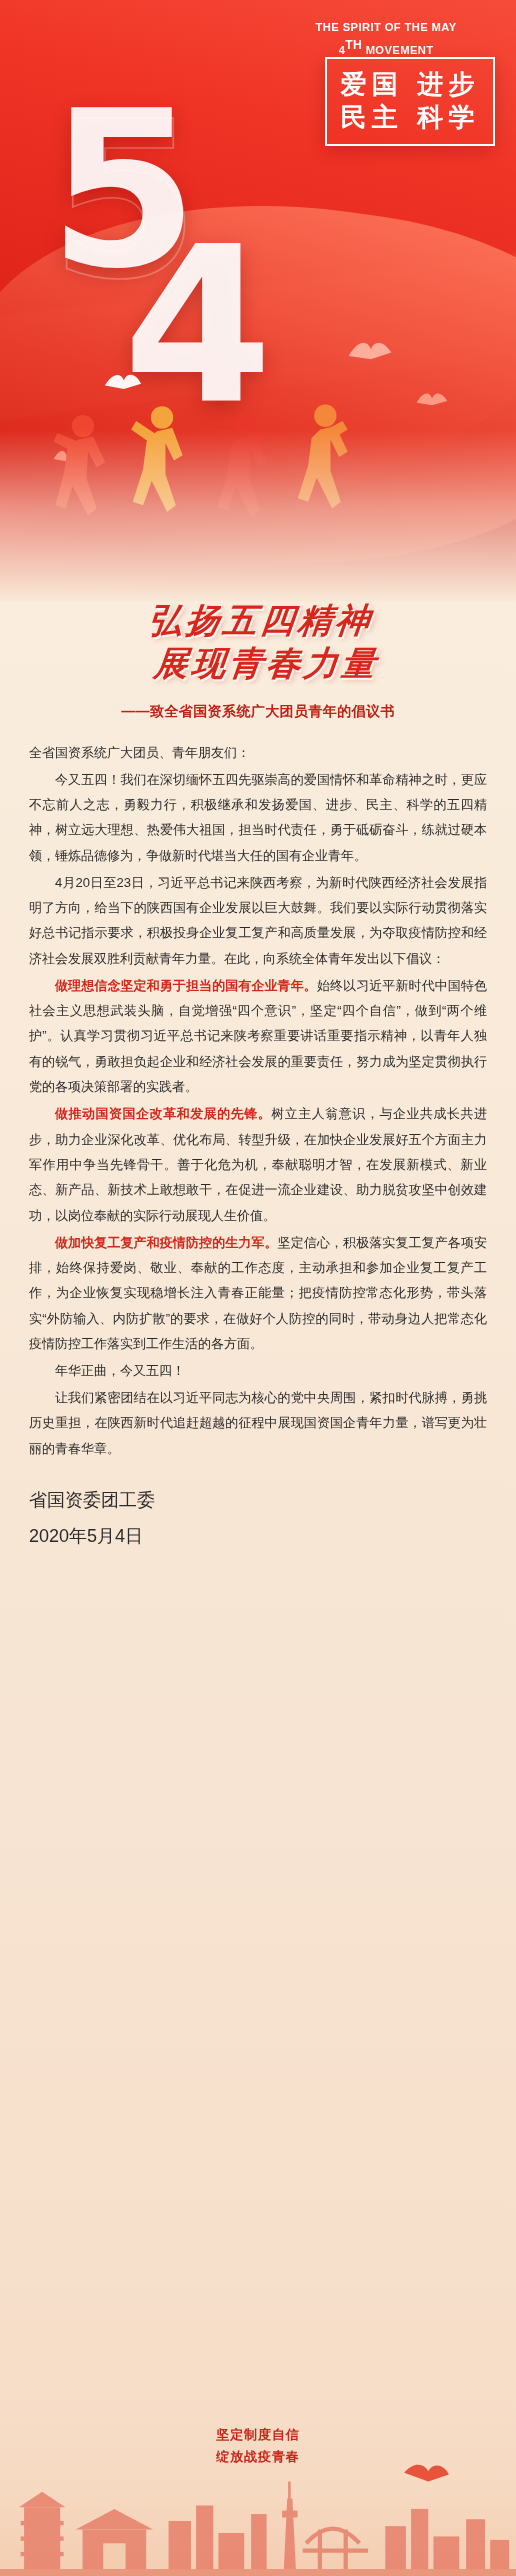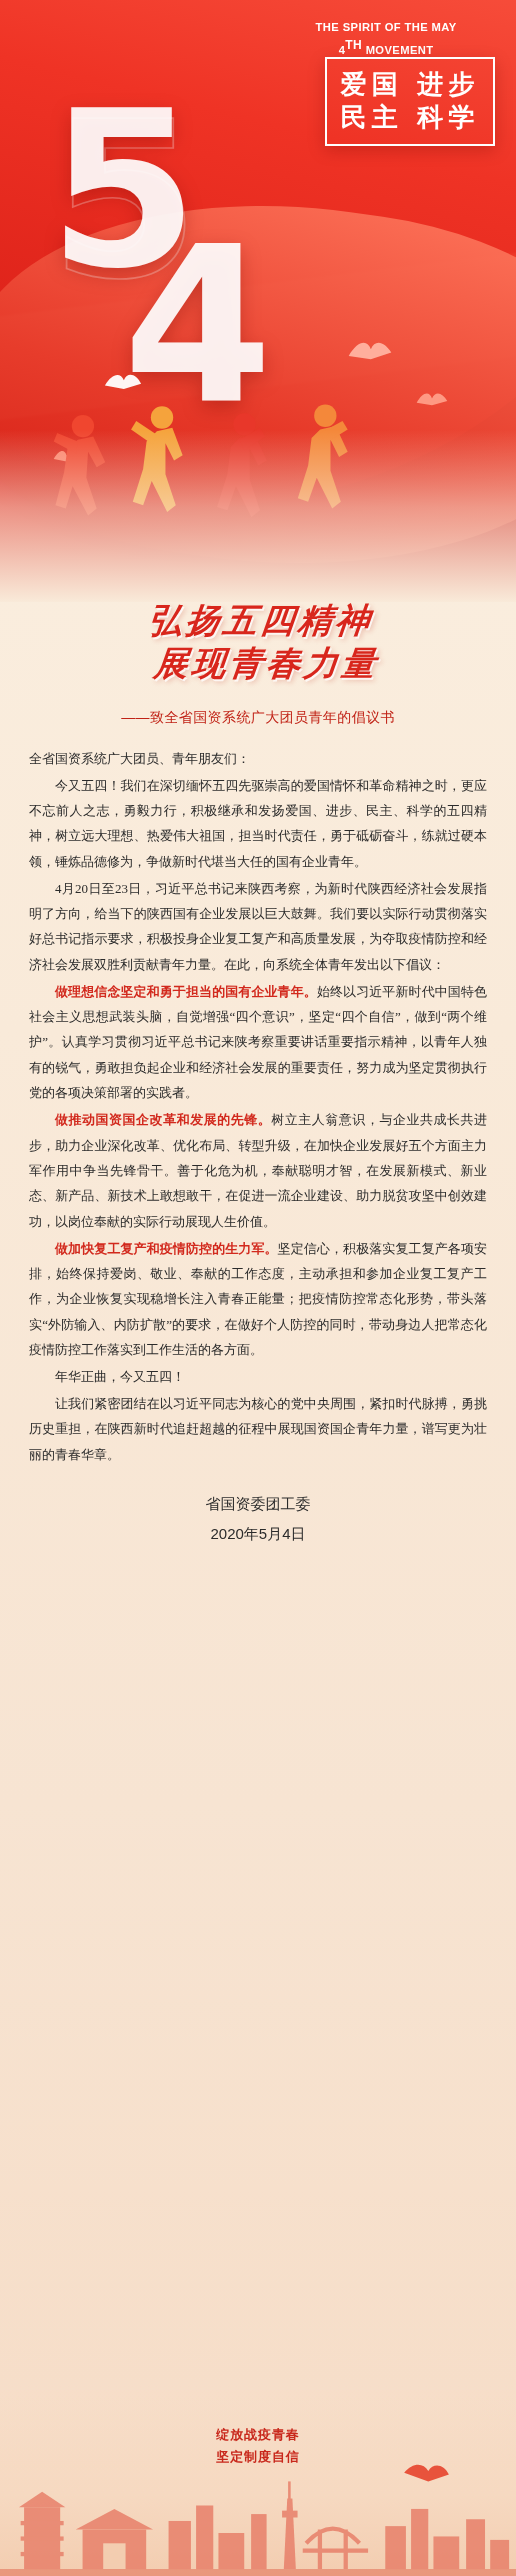--- a/index.html
+++ b/index.html
@@ -141,43 +141,42 @@
     font-weight:bold;
     font-style:italic;
     font-size:34px;
     line-height:1.25;
     letter-spacing:3.4px;
     text-shadow:1.7px 1.7px 0 rgba(255,255,255,.8), 3.4px 3.4px 5.2px rgba(190,40,25,.25);
     transform:skewX(-6deg);
   }
   .headline .l2{padding-left:20.6px;}
   .subhead{
-    margin-top:25px;
+    margin-top:19px;
     color:#c02216;
     font-size:14px;
-    font-weight:normal;
+    font-weight:bold;
     letter-spacing:0.4px;
   }
 
   
   .body{
     margin:19px 29px 0 29px;
     color:#2b2b2b;
     font-size:13px;
     line-height:1.95;
     text-align:justify;
-    font-family:Liberation Serif, serif;
   }
   .body p{margin:0 0 1.7px 0;}
   .indent{text-indent:2em;}
   .hl{color:#d2291d;font-weight:bold;}
   .sign{
     margin:22.4px 29px 0 29px;
-    text-align:center;
-    font-size:15px;
+    text-align:left;
+    font-size:18px;
     line-height:1.95;
     color:#2b2b2b;
   }
 
   
   .footer{
     position:absolute;
     left:0;right:0;bottom:0;
     height:181px;
     overflow:hidden;
@@ -298,22 +297,22 @@
   </div>
 
   <div class="sign">
     <div>省国资委团工委</div>
     <div>2020年5月4日</div>
   </div>
 
   <div class="footer">
     <div class="footer-bg"></div>
     <div class="footer-text">
+      <div>坚定制度自信</div>
       <div>绽放战疫青春</div>
-      <div>坚定制度自信</div>
     </div>
 
     <svg class="skyline" viewBox="0 0 600 150">
       <g fill="#e8806a" opacity=".85">
 
         <g>
           <rect x="28" y="70" width="42" height="72"></rect>
           <polygon points="22,70 76,70 49,52"></polygon>
           <rect x="24" y="86" width="50" height="5"></rect>
           <rect x="24" y="104" width="50" height="5"></rect>

